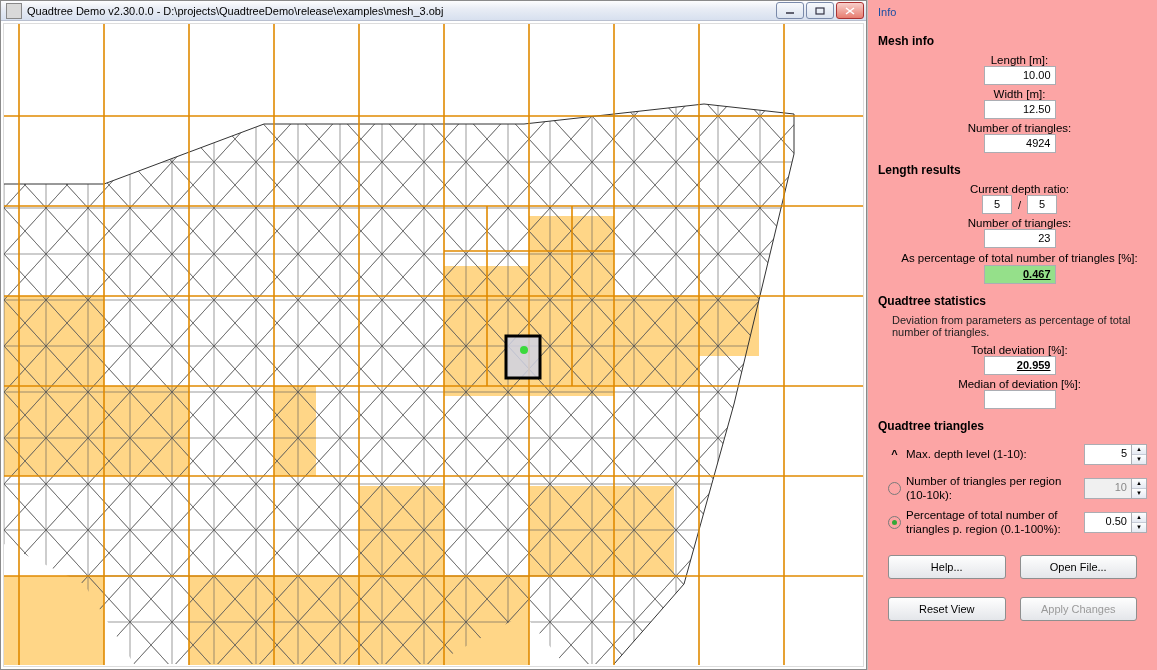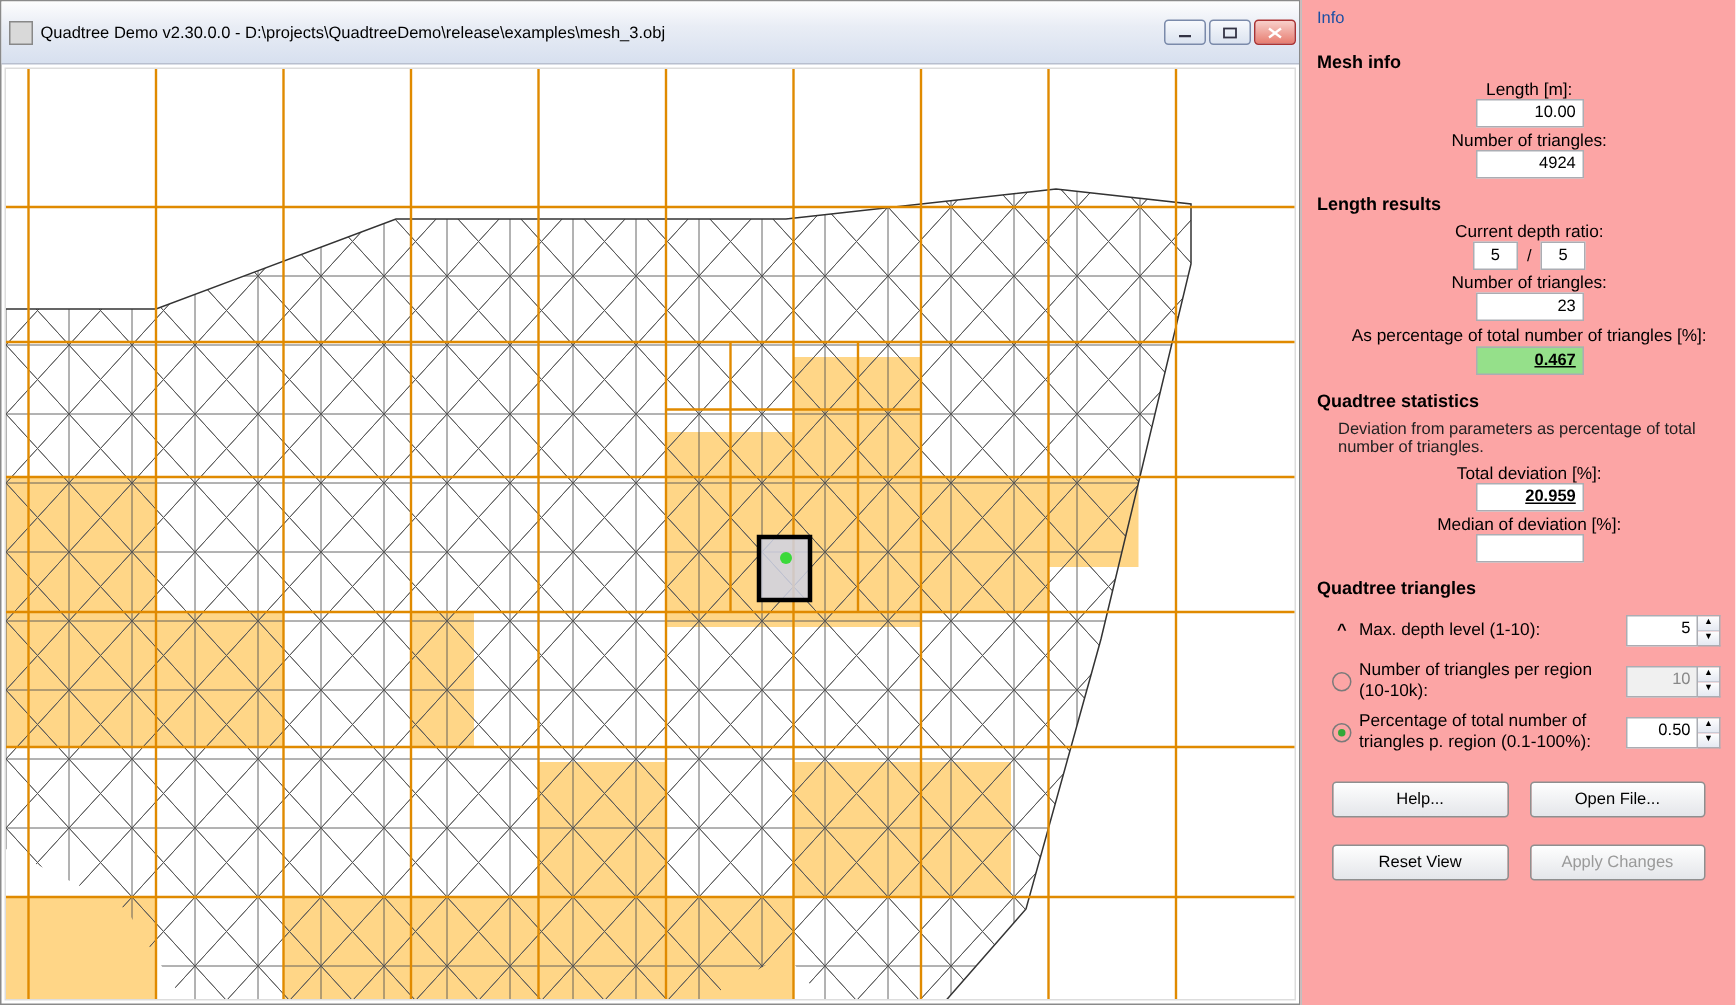--- a/index.html
+++ b/index.html
@@ -17,21 +17,21 @@
   
   .main-window {
     width: 867px;
     height: 670px;
     display: flex;
     flex-direction: column;
     border: 1px solid #8a8a8a;
     background: #fff;
   }
   .titlebar {
-    height: 42px;
+    height: 20px;
     background: linear-gradient(#fdfdfe, #e9edf5 40%, #d7e0ef);
     border-bottom: 1px solid #b8bfcf;
     display: flex;
     align-items: center;
     padding: 0 2px 0 5px;
   }
   .titlebar .app-icon {
     width: 16px; height: 16px;
     background: #d9d9d9;
     border: 1px solid #888;
@@ -270,20 +270,24 @@
 
 <div class="info-panel">
   <div class="panel-title">Info</div>
 
   <div class="section-header">Mesh info</div>
   <div class="row">
     <div class="label">Length [m]:</div>
     <div class="valbox">10.00</div>
   </div>
   <div class="row">
+    <div class="label">Width [m]:</div>
+    <div class="valbox">12.50</div>
+  </div>
+  <div class="row">
     <div class="label">Number of triangles:</div>
     <div class="valbox">4924</div>
   </div>
 
   <div class="section-header">Length results</div>
   <div class="row">
     <div class="label">Current depth ratio:</div>
     <div class="ratio">
       <div class="valbox short">5</div>
       <span class="slash">/</span>

